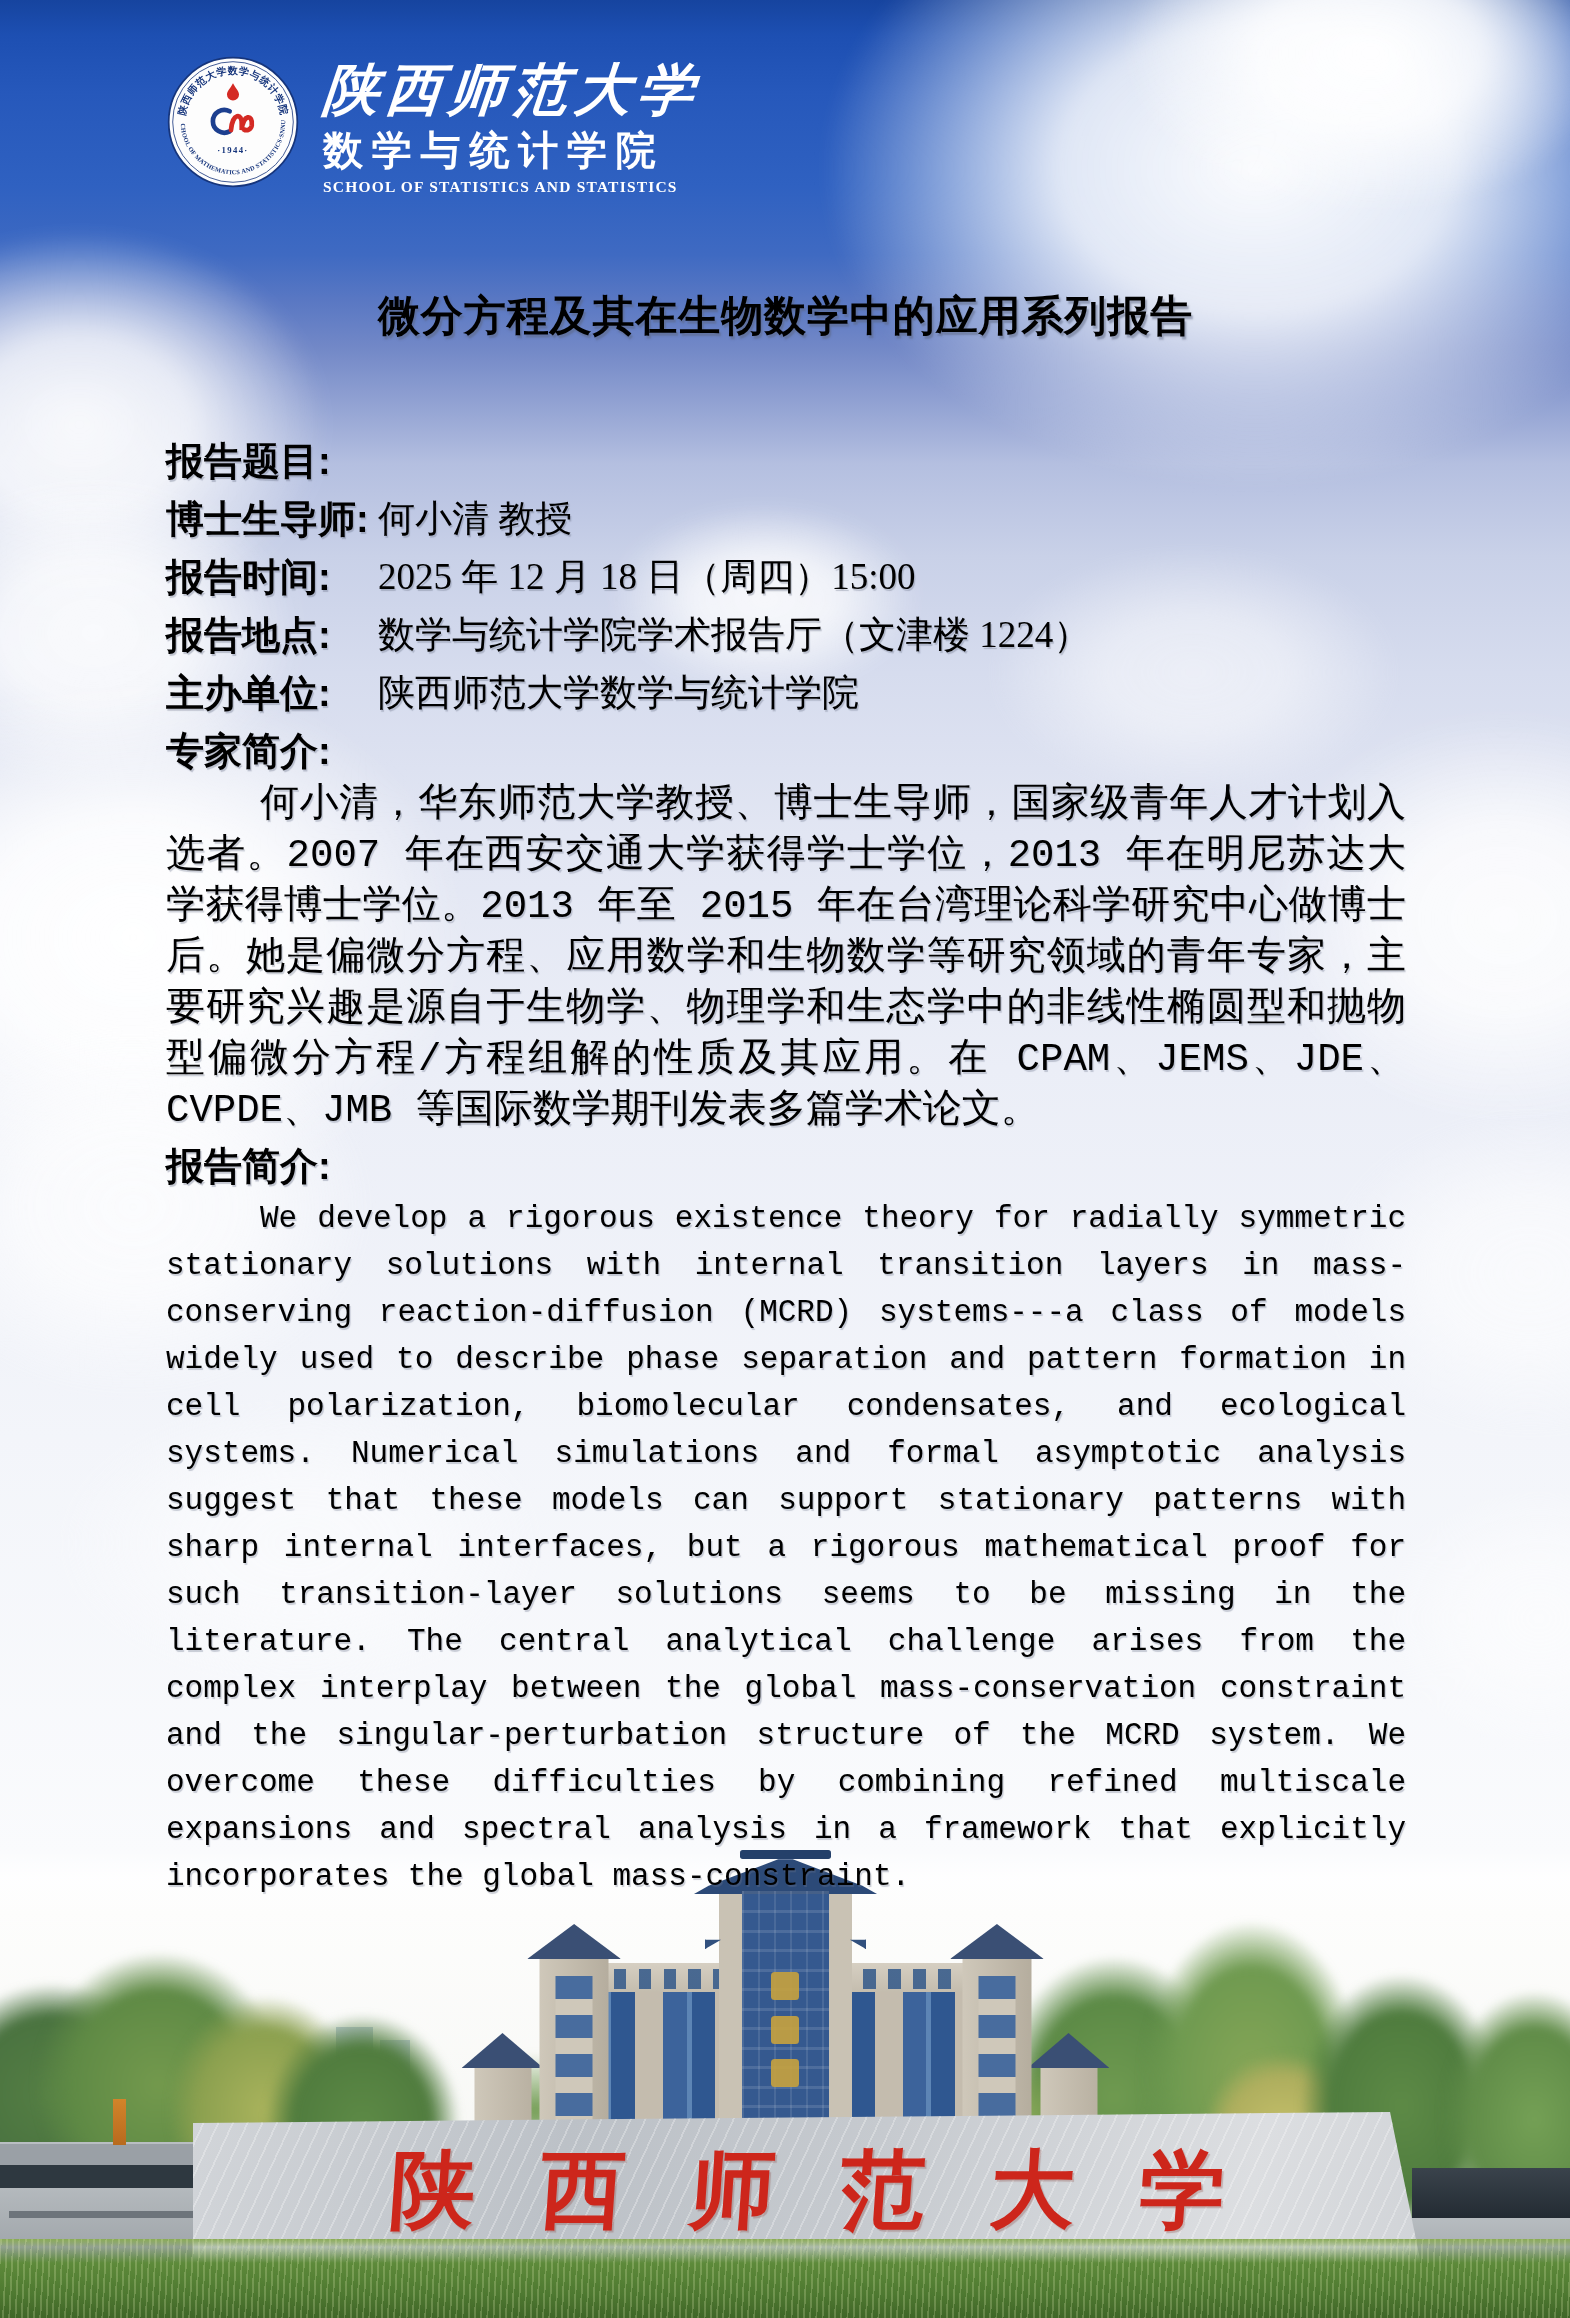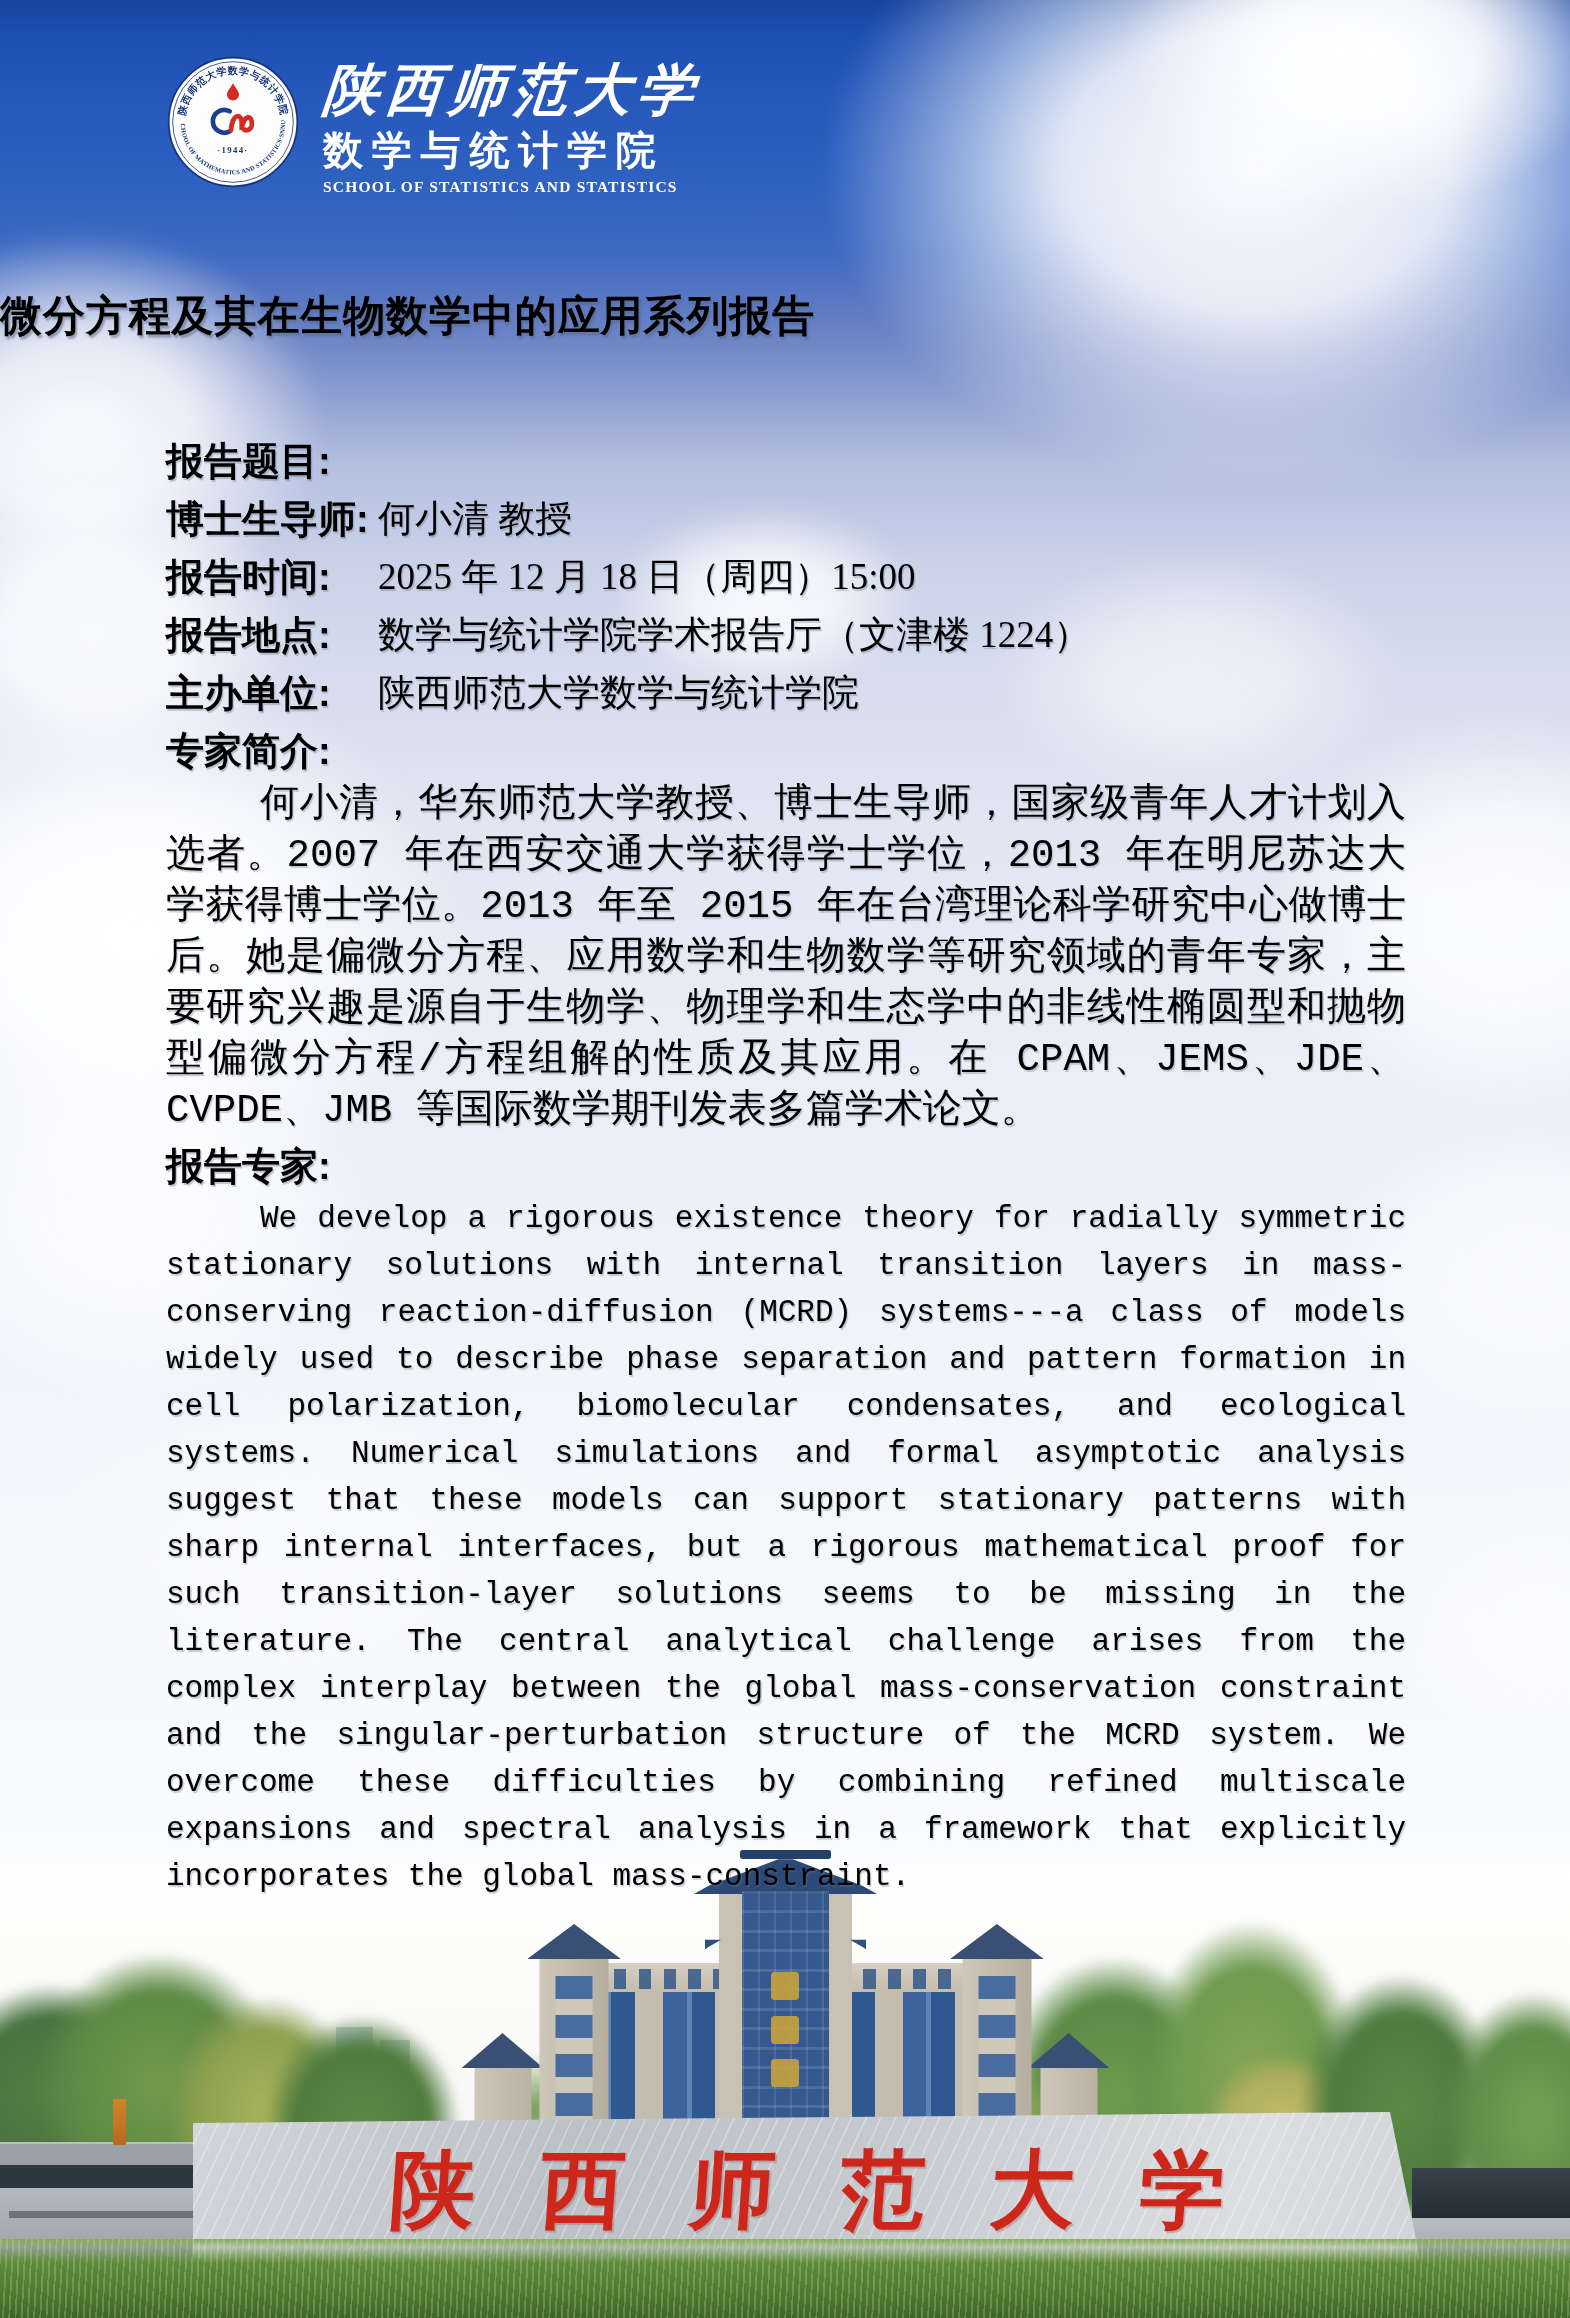--- a/index.html
+++ b/index.html
@@ -30,21 +30,21 @@
   .logo-block{position:absolute; top:55px; left:166px; display:flex; gap:23px; z-index:5;}
   .seal{width:134px; height:134px; flex:none;}
   .logo-text{display:flex; flex-direction:column; color:#ffffff;}
   .uni-cal{font-family:"Liberation Serif",serif; font-weight:bold; font-style:italic;
     font-size:56px; letter-spacing:7px; transform:skewX(-5deg); line-height:1.25; white-space:nowrap;}
   .school-cn{font-family:"Liberation Sans",sans-serif; font-weight:bold;
     font-size:40px; letter-spacing:8.8px; line-height:1.15; white-space:nowrap; margin-top:1.8px;}
   .school-en{font-family:"Liberation Serif",serif; font-weight:bold;
     font-size:15.5px; letter-spacing:1.2px; white-space:nowrap; margin-top:5.3px;}
   
-  .main-title{position:relative; z-index:4; margin:0; padding-top:287px; 
+  .main-title{position:relative; z-index:4; margin:0; padding-top:287px; text-align:center;
     font-family:"Liberation Sans",sans-serif; font-weight:bold; font-size:42px; letter-spacing:0.9px;
     color:#000000; text-shadow:1.8px 2.7px 1.8px rgba(90,100,125,.5); line-height:57px;}
   
   .content{position:relative; z-index:4; width:1240px; margin-left:166px; margin-top:88px; color:#000;}
   .detail-row{display:flex; align-items:flex-start; line-height:58px;}
   .detail-label{flex:none; width:212px; font-family:"Liberation Sans",sans-serif; font-weight:bold;
     font-size:38px; text-shadow:1.3px 1.8px 0.9px rgba(110,118,140,.4);}
   .detail-value{font-size:37px; font-family:"Liberation Serif",serif;
     text-shadow:1.3px 1.8px 0.9px rgba(110,118,140,.38);}
   .section-label{font-family:"Liberation Sans",sans-serif; font-weight:bold; font-size:38px;
@@ -196,21 +196,21 @@
     </div>
 
     <div class="detail-row">
       <span class="detail-label">主办单位:</span>
       <span class="detail-value">陕西师范大学数学与统计学院</span>
     </div>
 
     <div class="section-label">专家简介:</div>
     <p class="para bio">何小清，华东师范大学教授、博士生导师，国家级青年人才计划入选者。2007 年在西安交通大学获得学士学位，2013 年在明尼苏达大学获得博士学位。2013 年至 2015 年在台湾理论科学研究中心做博士后。她是偏微分方程、应用数学和生物数学等研究领域的青年专家，主要研究兴趣是源自于生物学、物理学和生态学中的非线性椭圆型和抛物型偏微分方程/方程组解的性质及其应用。在 CPAM、JEMS、JDE、CVPDE、JMB 等国际数学期刊发表多篇学术论文。</p>
 
-    <div class="section-label">报告专家:</div>
+    <div class="section-label">报告简介:</div>
     <p class="para abstract">We develop a rigorous existence theory for radially symmetric stationary solutions with internal transition layers in mass-conserving reaction-diffusion (MCRD) systems---a class of models widely used to describe phase separation and pattern formation in cell polarization, biomolecular condensates, and ecological systems. Numerical simulations and formal asymptotic analysis suggest that these models can support stationary patterns with sharp internal interfaces, but a rigorous mathematical proof for such transition-layer solutions seems to be missing in the literature. The central analytical challenge arises from the complex interplay between the global mass-conservation constraint and the singular-perturbation structure of the MCRD system. We overcome these difficulties by combining refined multiscale expansions and spectral analysis in a framework that explicitly incorporates the global mass-constraint.</p>
   </div>
 
   <div class="photo">
     <div class="fartower ft1"></div>
     <div class="fartower ft2"></div>
 
     <div class="tree t1"></div>
     <div class="tree t2"></div>
     <div class="tree t3"></div>

